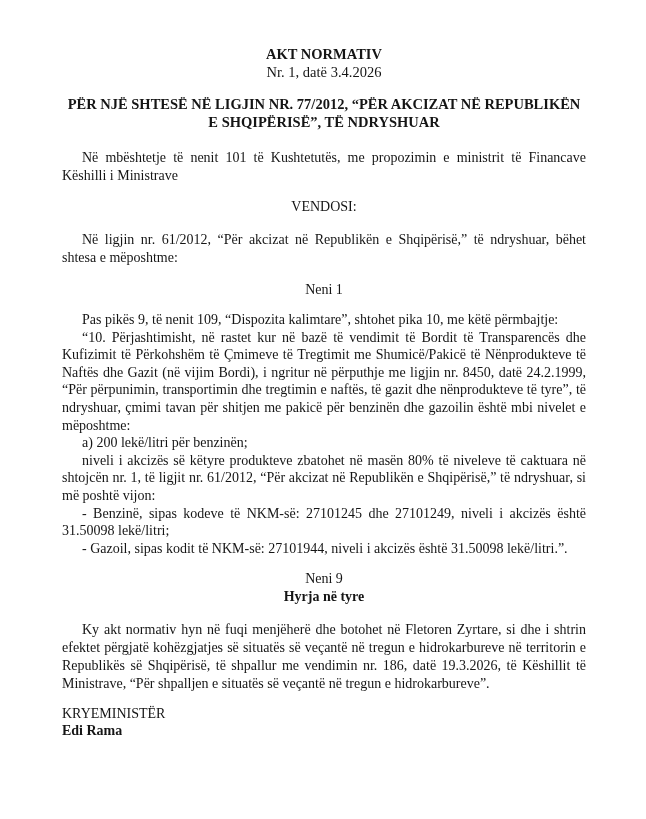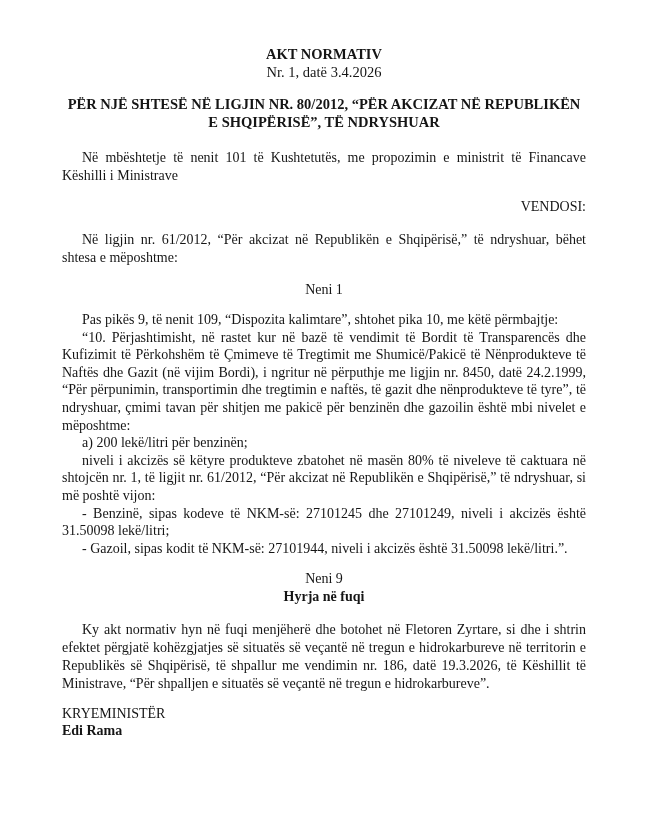--- a/index.html
+++ b/index.html
@@ -23,61 +23,61 @@
     font-size: 14.5px;
     line-height: 18px;
     font-weight: bold;
     text-align: center;
   }
   .para {
     text-align: justify;
     text-indent: 20px;
   }
   .preamble { margin-top: 18px; }
-  .enacting { margin-top: 13px; text-align: right; }
+  .enacting { margin-top: 13px; text-align: center; }
   .intro { margin-top: 15px; }
   .article-heading { margin-top: 14px; text-align: center; }
   .article-subheading { text-align: center; font-weight: bold; }
   .article-body { margin-top: 12px; }
   .article-body .para { line-height: 17.6px; }
   .neni2 { margin-top: 13px; }
   .closing { margin-top: 15px; }
   .signature { margin-top: 12px; text-align: left; }
   .signature-title { line-height: 17px; }
   .signature-name { font-weight: bold; line-height: 17px; }
 </style>
 </head>
 <body>
 
 <div class="page">
 
   <div class="doc-kind">AKT NORMATIV</div>
   <div class="doc-number">Nr. 1, datë 3.4.2026</div>
 
-  <div class="doc-title">PËR NJË SHTESË NË LIGJIN NR. 80/2012, “PËR AKCIZAT NË REPUBLIKËN E SHQIPËRISË”, TË NDRYSHUAR</div>
+  <div class="doc-title">PËR NJË SHTESË NË LIGJIN NR. 77/2012, “PËR AKCIZAT NË REPUBLIKËN E SHQIPËRISË”, TË NDRYSHUAR</div>
 
   <p class="para preamble">Në mbështetje të nenit 101 të Kushtetutës, me propozimin e ministrit të Financave Këshilli i Ministrave</p>
 
   <div class="enacting">VENDOSI:</div>
 
   <p class="para intro">Në ligjin nr. 61/2012, “Për akcizat në Republikën e Shqipërisë,” të ndryshuar, bëhet shtesa e mëposhtme:</p>
 
   <div class="article-heading">Neni 1</div>
 
   <div class="article-body">
     <p class="para">Pas pikës 9, të nenit 109, “Dispozita kalimtare”, shtohet pika 10, me këtë përmbajtje:</p>
     <p class="para">“10. Përjashtimisht, në rastet kur në bazë të vendimit të Bordit të Transparencës dhe Kufizimit të Përkohshëm të Çmimeve të Tregtimit me Shumicë/Pakicë të Nënprodukteve të Naftës dhe Gazit (në vijim Bordi), i ngritur në përputhje me ligjin nr. 8450, datë 24.2.1999, “Për përpunimin, transportimin dhe tregtimin e naftës, të gazit dhe nënprodukteve të tyre”, të ndryshuar, çmimi tavan për shitjen me pakicë për benzinën dhe gazoilin është mbi nivelet e mëposhtme:</p>
     <p class="para">a) 200 lekë/litri për benzinën;</p>
     <p class="para">niveli i akcizës së këtyre produkteve zbatohet në masën 80% të niveleve të caktuara në shtojcën nr. 1, të ligjit nr. 61/2012, “Për akcizat në Republikën e Shqipërisë,” të ndryshuar, si më poshtë vijon:</p>
     <p class="para">- Benzinë, sipas kodeve të NKM-së: 27101245 dhe 27101249, niveli i akcizës është 31.50098 lekë/litri;</p>
     <p class="para">- Gazoil, sipas kodit të NKM-së: 27101944, niveli i akcizës është 31.50098 lekë/litri.”.</p>
   </div>
 
   <div class="article-heading neni2">Neni 9</div>
-  <div class="article-subheading">Hyrja në fuqi</div>
+  <div class="article-subheading">Hyrja në tyre</div>
 
   <p class="para closing">Ky akt normativ hyn në fuqi menjëherë dhe botohet në Fletoren Zyrtare, si dhe i shtrin efektet përgjatë kohëzgjatjes së situatës së veçantë në tregun e hidrokarbureve në territorin e Republikës së Shqipërisë, të shpallur me vendimin nr. 186, datë 19.3.2026, të Këshillit të Ministrave, “Për shpalljen e situatës së veçantë në tregun e hidrokarbureve”.</p>
 
   <div class="signature">
     <div class="signature-title">KRYEMINISTËR</div>
     <div class="signature-name">Edi Rama</div>
   </div>
 
 </div>
 

